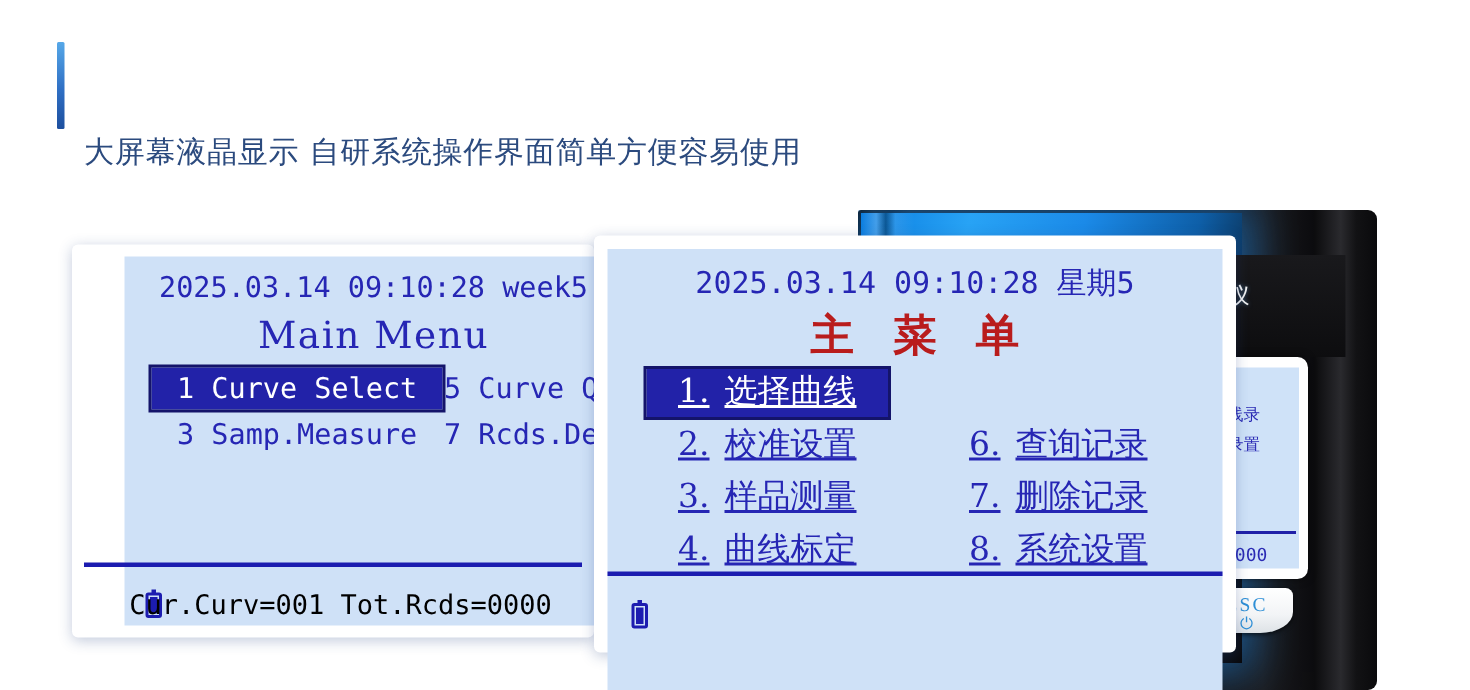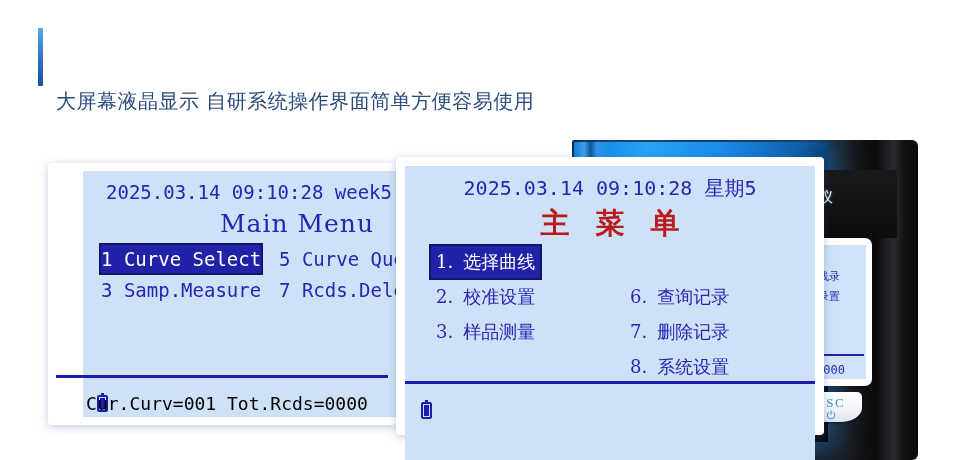--- a/index.html
+++ b/index.html
@@ -178,32 +178,32 @@
   #lcd-en-header {
     position: absolute; left: 0; top: 10px; width: 332px;
     text-align: center;
     font-family: "DejaVu Sans Mono", "Liberation Mono", monospace;
     font-size: 19px; color: #2626b4; white-space: nowrap;
   }
   #lcd-en-title {
     position: absolute; left: 0; top: 38px; width: 332px;
     text-align: center;
     font-family: "DejaVu Serif", "Liberation Serif", serif;
-    font-size: 25px; color: #2626b4; letter-spacing: 1px; padding-left: 48px;
+    font-size: 25px; color: #2626b4; letter-spacing: 1px;
   }
   #lcd-en-grid {
     position: absolute; left: 18px; top: 74px; width: 314px;
   }
   .en-row { position: relative; height: 31px; }
   .en-cell {
     position: absolute; top: 0;
     font-family: "DejaVu Sans Mono", "Liberation Mono", monospace;
     font-size: 19px; color: #2626b4;
     white-space: nowrap; line-height: 28px;
-    padding: 0 0;
+    padding: 0 17px;
   }
   .en-cell.col-l { left: 0px; }
   .en-cell.col-r { left: 178px; }
   .en-cell.selected {
     background: #2222a8;
     color: #ffffff;
     outline: 2px solid #14146a;
   }
   #lcd-en-rule { left: 8px; top: 212px; width: 332px; height: 3px; }
   #lcd-en-foot {
@@ -228,23 +228,24 @@
     text-align: center;
     font-family: "DejaVu Sans", "Liberation Sans", sans-serif;
     font-size: 29px; font-weight: bold; color: #b91c1c;
     letter-spacing: 8px; text-indent: 8px;
   }
   #lcd-cn-grid { position: absolute; left: 20px; top: 80px; width: 390px; }
   .cn-row { position: relative; height: 35px; }
   .cn-cell {
     position: absolute; top: 0;
     font-family: "DejaVu Sans", "Liberation Sans", sans-serif;
-    font-size: 18px; color: #2626b4;
+    font-size: 22px; color: #2626b4;
     white-space: nowrap; line-height: 32px;
-    padding: 0 5px;
+    padding: 0 21px;
+    text-decoration: underline;
   }
   .cn-cell.col-l { left: 6px; }
   .cn-cell.col-r { left: 200px; }
   .cn-cell .num {
     font-family: "DejaVu Serif", "Liberation Serif", serif;
     margin-right: 10px;
   }
   .cn-cell.selected {
     background: #2222a8; color: #ffffff;
     outline: 2px solid #14146a;
@@ -328,20 +329,21 @@
         </div>
         <div class="cn-row">
           <div class="cn-cell col-l"><span class="num">2.</span><span>校准设置</span></div>
           <div class="cn-cell col-r"><span class="num">6.</span><span>查询记录</span></div>
         </div>
         <div class="cn-row">
           <div class="cn-cell col-l"><span class="num">3.</span><span>样品测量</span></div>
           <div class="cn-cell col-r"><span class="num">7.</span><span>删除记录</span></div>
         </div>
         <div class="cn-row">
+          <div class="cn-cell col-l"><span class="num">4.</span><span>曲线标定</span></div>
           <div class="cn-cell col-r"><span class="num">8.</span><span>系统设置</span></div>
         </div>
       </div>
 
       <div class="battery-icon" id="lcd-cn-battery"></div>
     </div>
     <div class="lcd-rule" id="lcd-cn-rule"></div>
   </div>
 
 </div>

